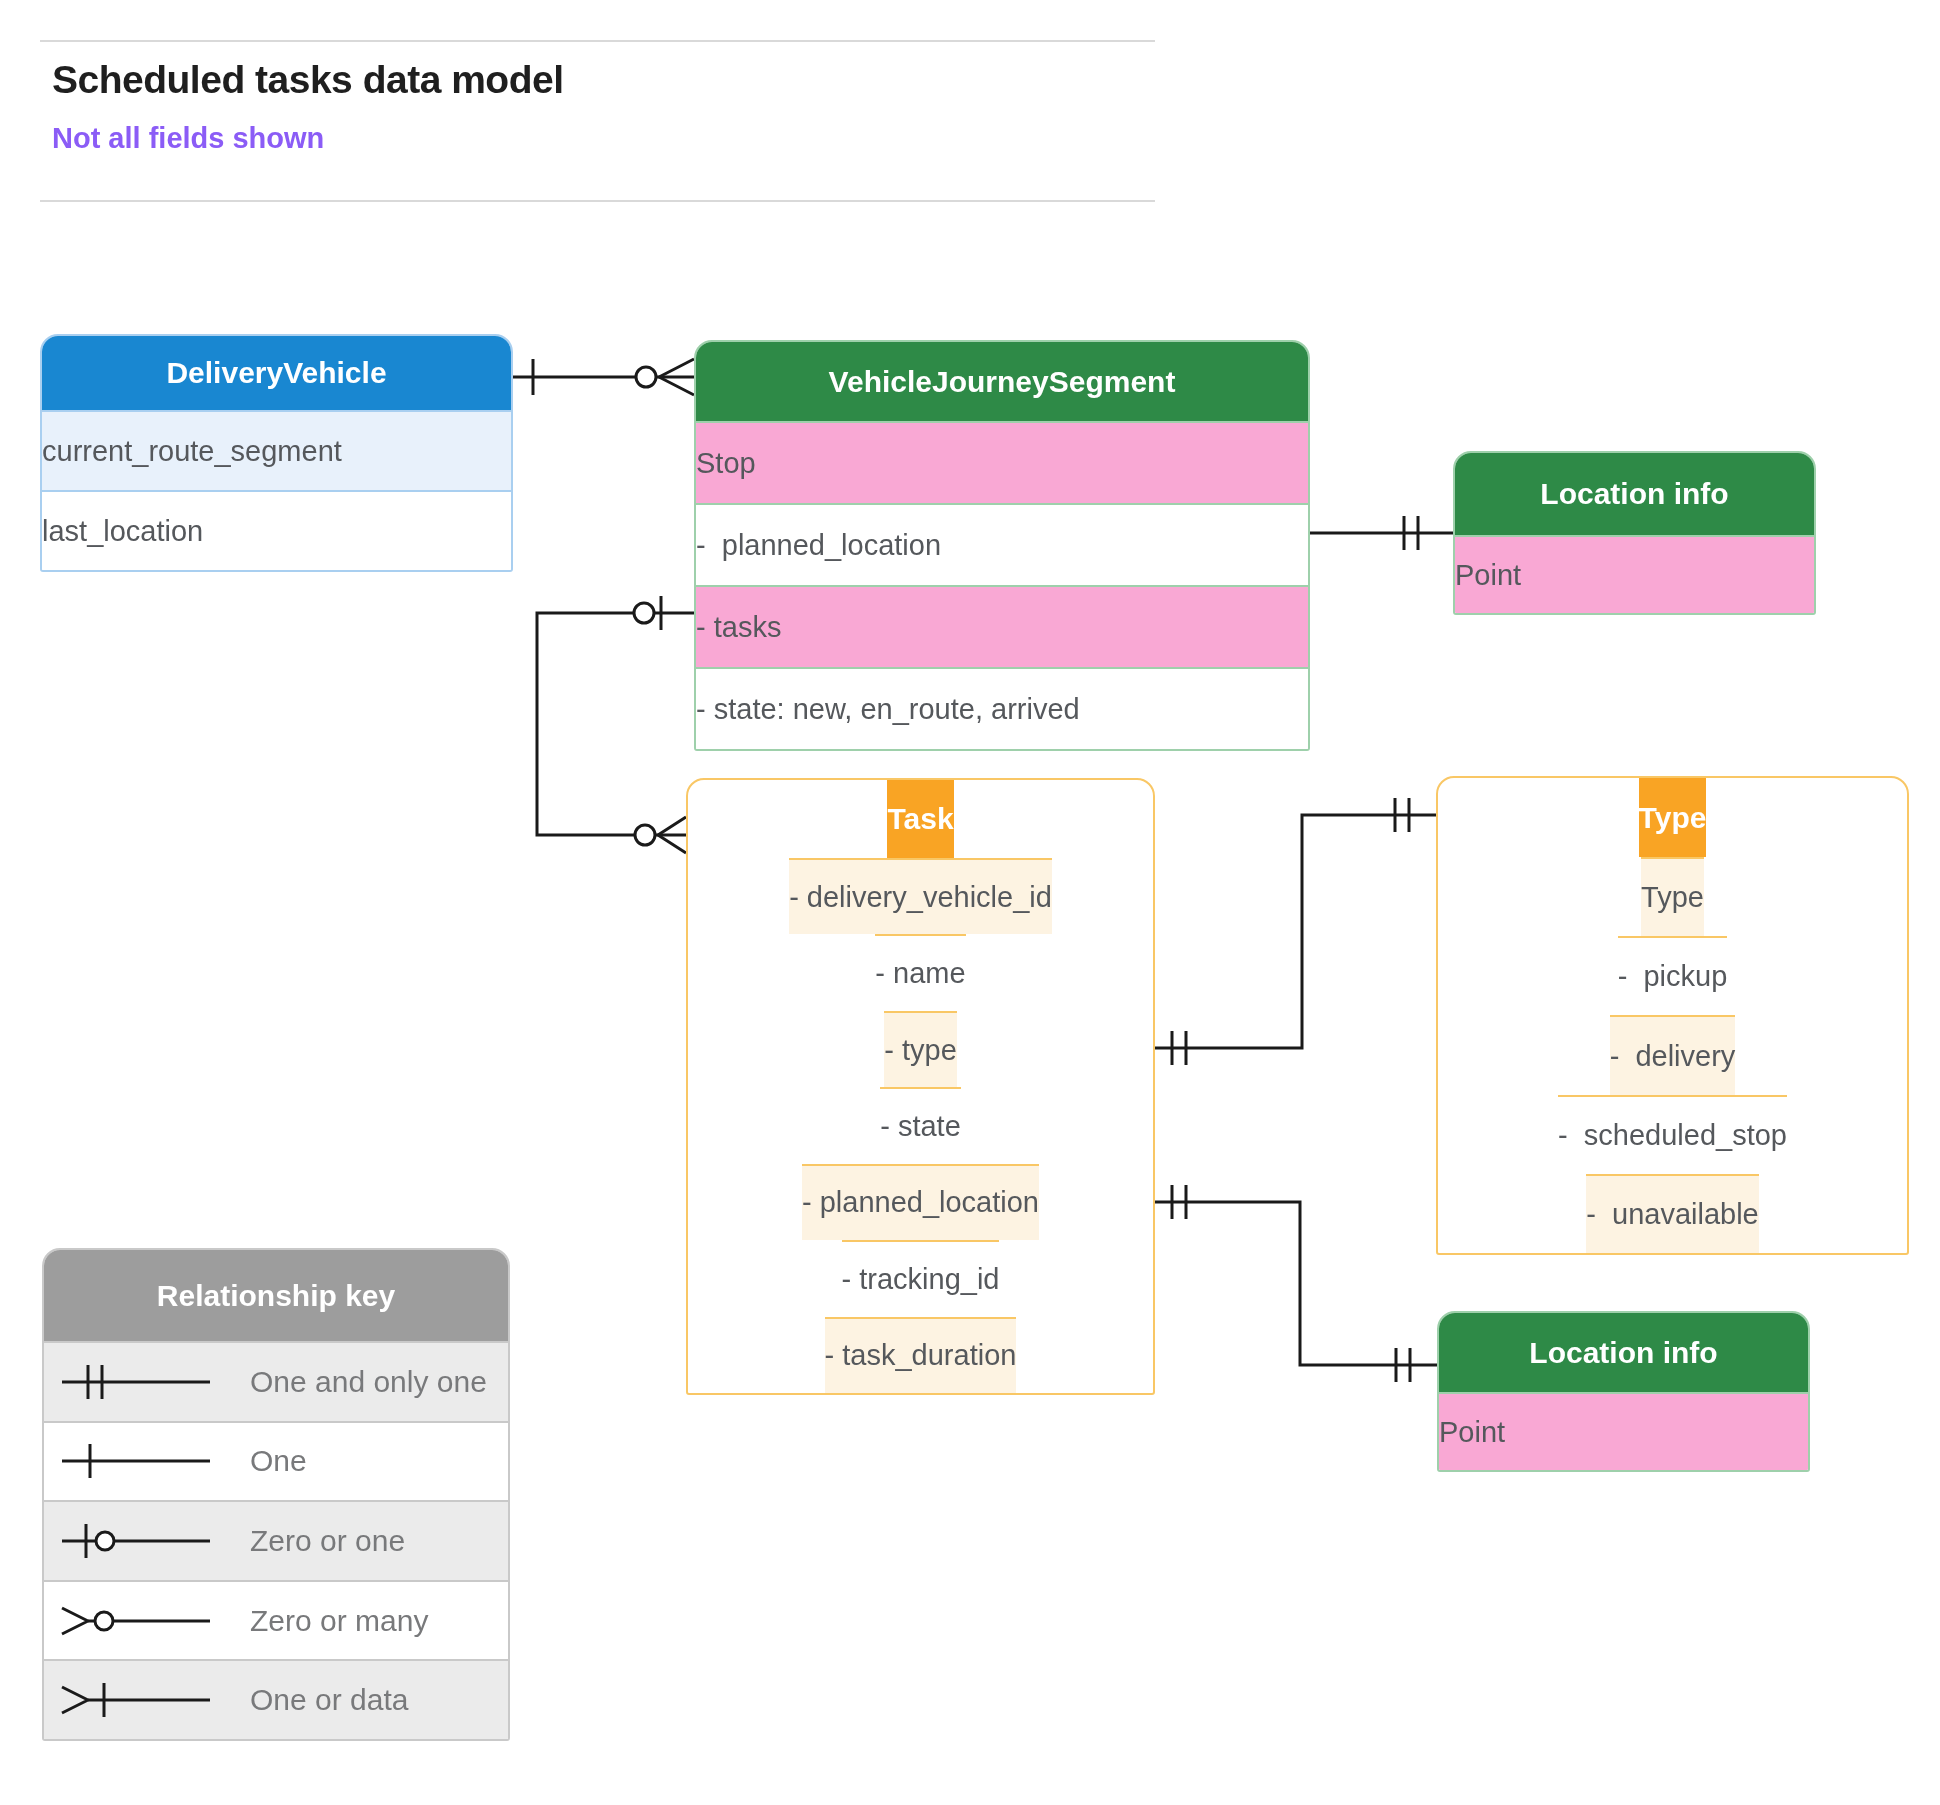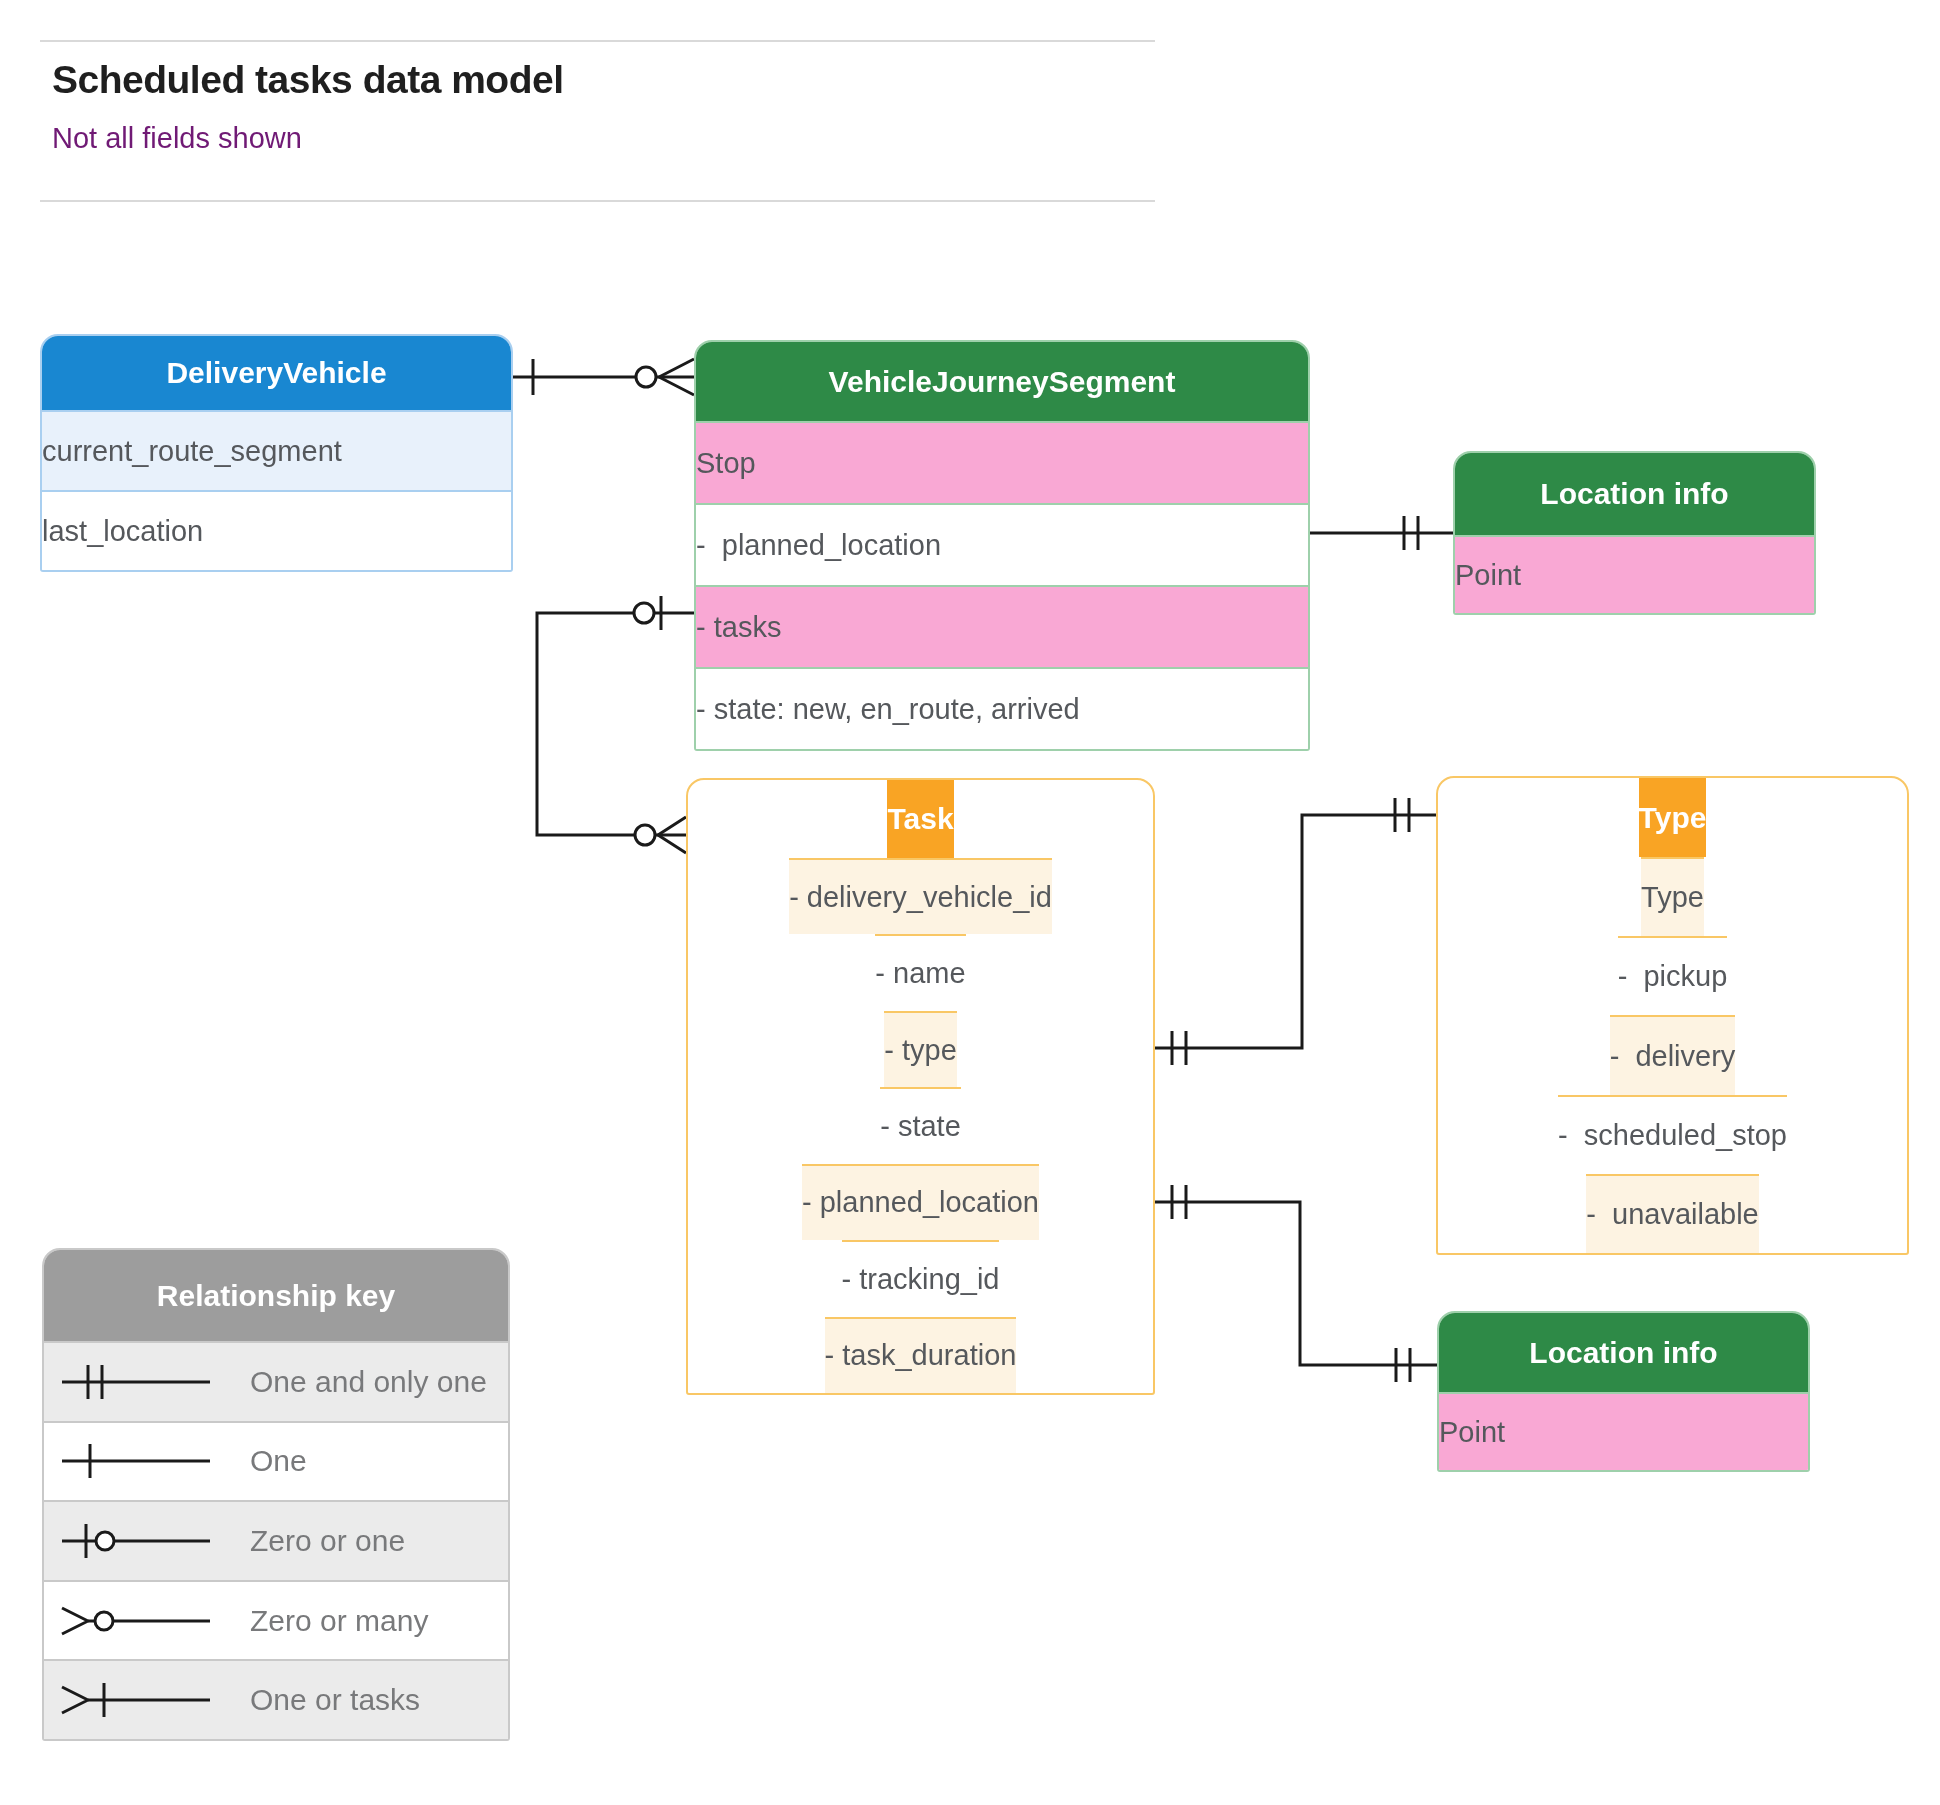--- a/index.html
+++ b/index.html
@@ -7,21 +7,21 @@
     width:1940px;height:1805px;position:relative;
     font-family:"Liberation Sans", sans-serif;
     -webkit-font-smoothing:antialiased;
   }
   .rule{position:absolute;height:2px;background:#d9d9d9;}
   #page-title{
     position:absolute;left:52px;top:58px;font-size:39px;font-weight:700;color:#1f1f1f;
     letter-spacing:-0.5px;
   }
   #page-subtitle{
-    position:absolute;left:52px;top:122px;font-size:29px;font-weight:400;color:#701a75;
+    position:absolute;left:52px;top:122px;font-size:29px;font-weight:700;color:#8b5cf6;
   }
 
   .box{
     position:absolute;display:flex;flex-direction:column;
     border-radius:18px 18px 3px 3px;overflow:hidden;background:#fff;
     box-sizing:border-box;
   }
   .hdr{
     flex:0 0 auto;display:flex;align-items:center;justify-content:center;
     color:#ffffff;font-weight:700;font-size:30px;
@@ -175,15 +175,15 @@
     </svg>
     <span class="lbl">Zero or many</span>
   </div>
 
   <div class="row tint legend-row">
     <svg class="sym" viewBox="0 0 160 44">
       <path d="M28 22 H150"></path>
         <path d="M28 22 L2 9 M28 22 L2 35"></path>
         <path d="M44 5 V39"></path>
     </svg>
-    <span class="lbl">One or tasks</span>
+    <span class="lbl">One or data</span>
   </div>
 </div>
 
 </body></html>

